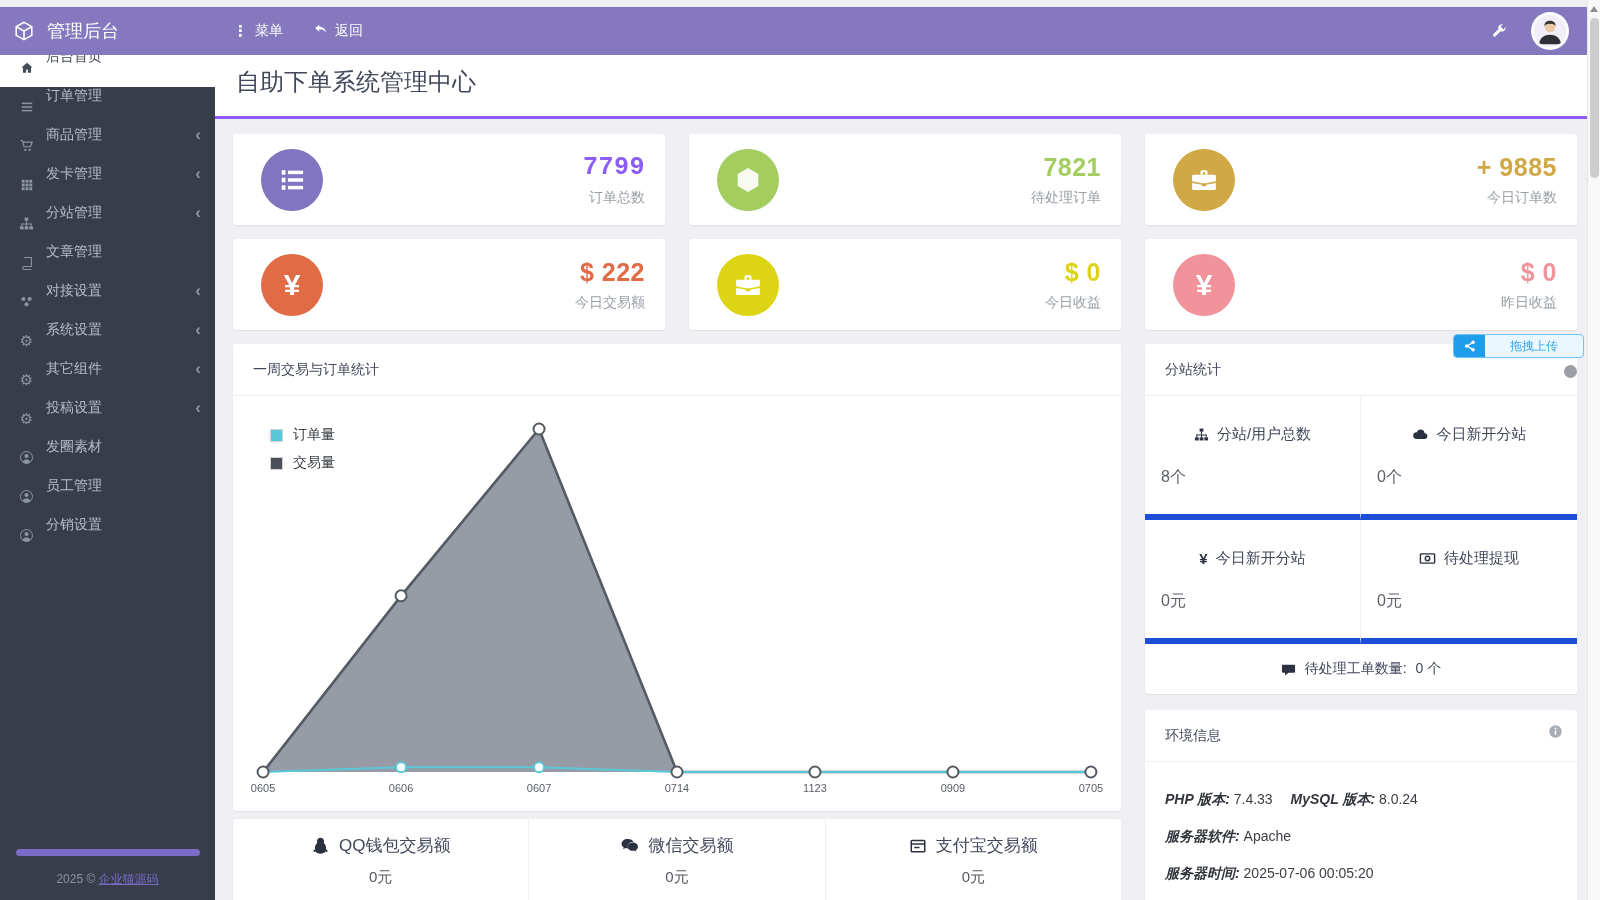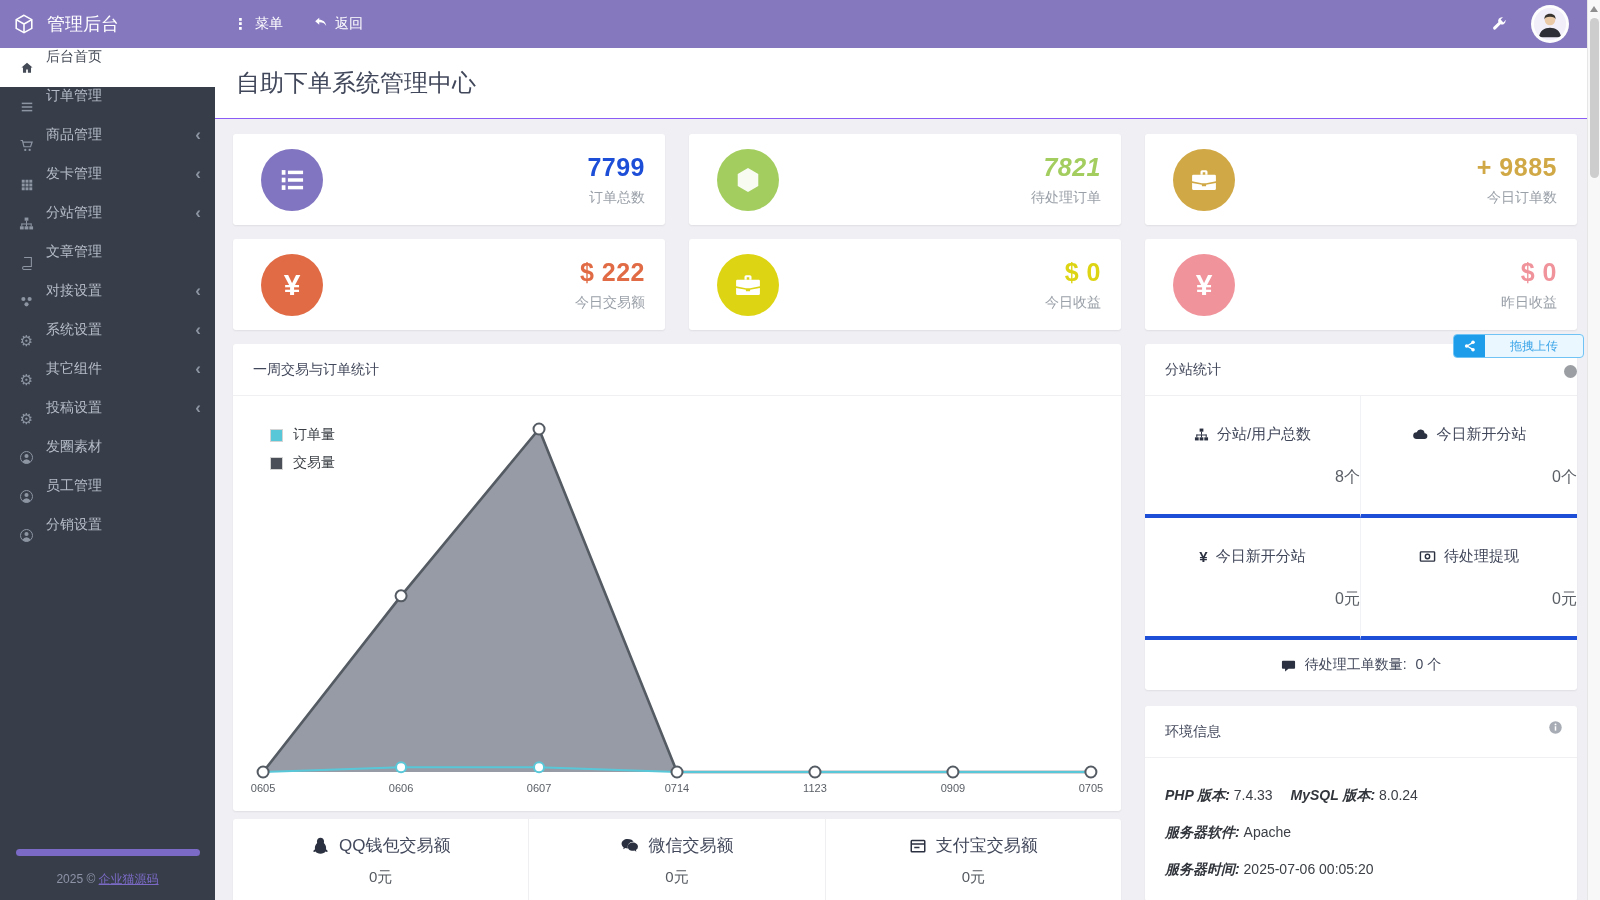--- a/index.html
+++ b/index.html
@@ -1,20 +1,20 @@
 <!DOCTYPE html>
 <html><head>
 <meta charset="utf-8">
 <style>
   * { box-sizing: border-box; margin: 0; padding: 0; }
   html,body { width:1600px; height:900px; overflow:hidden; }
   body { font-family:"Liberation Sans","DejaVu Sans",sans-serif; background:#f0f0f4; position:relative; color:#42485b; }
 
   
-  .header{position:absolute;top:0;left:0;right:13px;height:48px;background:#8678bf;display:flex;align-items:center;color:#fff;z-index:6;}
+  .header{position:absolute;top:7px;left:0;right:13px;height:48px;background:#8678bf;display:flex;align-items:center;color:#fff;z-index:6;}
   .brand{width:215px;display:flex;align-items:center;gap:12px;padding-left:13px;font-size:18px;}
   .brand-icon{display:flex;align-items:center;}
   .hbtn{display:flex;align-items:center;gap:7px;font-size:14px;cursor:pointer;padding:0 4px;}
   .hbtn.menu{margin-left:14px;}
   .hbtn.back{margin-left:22px;}
   .dots{font-size:15px;font-weight:bold;letter-spacing:0;}
   .hright{margin-left:auto;display:flex;align-items:center;gap:24px;padding-right:18px;}
   .wrench{display:flex;cursor:pointer;}
   .avatar{width:38px;height:38px;border-radius:50%;border:3px solid rgba(255,255,255,.85);overflow:hidden;background:#f2eef9;cursor:pointer;}
   .avatar svg{display:block;}
@@ -26,21 +26,21 @@
   .s-label{flex:1;}
   .s-arrow{color:#8d95a3;font-size:17px;line-height:1;font-weight:bold;}
   .side-item.active{background:#ffffff;color:#454b57;}
   .side-item.active .s-icon{color:#454b57;}
   .side-footer{position:absolute;bottom:12px;left:0;right:0;text-align:center;font-size:12px;color:#8e93a6;}
   .side-accent{width:184px;height:7px;border-radius:4px;background:#7b6ac6;margin:0 auto 15px;}
   .side-footer a{color:#7b6ac6;text-decoration:underline;cursor:pointer;}
 
   
   .main{position:absolute;left:215px;top:48px;right:13px;bottom:0;overflow:hidden;}
-  .titlebar{background:#fff;height:71px;display:flex;align-items:center;padding-left:21px;font-size:24px;color:#42485b;border-bottom:1px solid #8b5cf6;}
+  .titlebar{background:#fff;height:71px;display:flex;align-items:center;padding-left:21px;font-size:24px;color:#42485b;border-bottom:3px solid #8b5cf6;}
   .content{padding:15px 10px 0 18px;display:grid;grid-template-columns:1fr 1fr 1fr;gap:14px 24px;}
 
   .stat-card{background:#fff;height:91px;border-radius:3px;box-shadow:0 1px 2px rgba(0,0,0,.07);display:flex;align-items:center;padding:0 20px 0 28px;}
   .stat-circle{width:62px;height:62px;border-radius:50%;color:#fff;display:flex;align-items:center;justify-content:center;font-size:30px;font-weight:bold;flex:none;}
   .stat-right{margin-left:auto;text-align:right;}
   .stat-value{font-size:25px;font-weight:bold;letter-spacing:.5px;}
   .stat-label{font-size:14px;color:#9aa0a8;margin-top:7px;}
 
   .panel{background:#fff;border-radius:3px;box-shadow:0 1px 2px rgba(0,0,0,.07);}
   .panel-head{padding:17px 20px 16px;font-size:14px;color:#42485b;border-bottom:1px solid #f0f0f2;position:relative;}
@@ -54,21 +54,21 @@
 
   .pay-strip{display:flex;height:96px;}
   .pay-col{flex:1;text-align:center;padding-top:15px;border-right:1px solid #efeff2;}
   .pay-col:last-child{border-right:none;}
   .pay-label{font-size:17px;color:#42485b;display:flex;align-items:center;justify-content:center;gap:9px;}
   .pay-label .p-icon{display:flex;color:#2b3140;}
   .pay-value{font-size:15px;color:#555a60;margin-top:11px;}
 
   .right-col{grid-column:3;display:flex;flex-direction:column;gap:16px;}
   .sub-grid{display:grid;grid-template-columns:1fr 1fr;}
-  .sub-cell{padding:29px 0 26px;text-align:right;border-bottom:4px solid #1d4ed8;}
+  .sub-cell{padding:29px 16px 26px;text-align:left;border-bottom:6px solid #1d4ed8;}
   .sub-cell:nth-child(odd){border-right:1px solid #f0f2f5;}
   .sub-label{font-size:15px;color:#42485b;display:flex;justify-content:center;align-items:center;gap:8px;}
   .sub-label .c-icon{display:flex;color:#2b3140;font-weight:bold;}
   .sub-value{margin-top:23px;font-size:16px;color:#5a5f66;}
   .sub-foot{padding:16px 10px;text-align:center;font-size:14px;color:#42485b;display:flex;justify-content:center;align-items:center;gap:9px;}
   .sub-foot .c-icon{display:flex;color:#2b3140;}
 
   .badge{position:absolute;top:-10px;right:-7px;height:24px;display:flex;align-items:center;border-radius:4px;overflow:hidden;border:1px solid #6fc4f5;background:#eaf7ff;cursor:pointer;}
   .badge-icon{width:31px;height:24px;background:#1e9dea;display:flex;align-items:center;justify-content:center;flex:none;}
   .badge-text{padding:0 25px;font-size:12px;color:#3aa4e8;white-space:nowrap;}
@@ -288,31 +288,31 @@
                 <rect x="8.5" y="4" width="13" height="3"></rect>
                 <rect x="8.5" y="10.5" width="13" height="3"></rect>
                 <rect x="8.5" y="17" width="13" height="3"></rect>
                 <rect x="3.2" y="3.5" width="3.2" height="4"></rect>
                 <rect x="3.2" y="10" width="3.2" height="4"></rect>
                 <rect x="3.2" y="16.5" width="3.2" height="4"></rect>
               </g>
             </svg>
           </span>
           <div class="stat-right">
-            <div class="stat-value" style="color: #1d4ed8;">7799</div>
+            <div class="stat-value" style="color: #8b5cf6; font-family: Liberation Mono, monospace;">7799</div>
             <div class="stat-label">订单总数</div>
           </div>
         </div><div class="stat-card">
           <span class="stat-circle" style="background: rgb(163, 206, 95);">
             <svg viewBox="0 0 24 24" width="28" height="28">
               <path d="M12 1.8 20.8 6.9v10.2L12 22.2 3.2 17.1V6.9z" fill="#fff" opacity="0.92"></path>
             </svg>
           </span>
           <div class="stat-right">
-            <div class="stat-value" style="color: rgb(163, 206, 95); font-style: italic;">7821</div>
+            <div class="stat-value" style="color: rgb(163, 206, 95);">7821</div>
             <div class="stat-label">待处理订单</div>
           </div>
         </div><div class="stat-card">
           <span class="stat-circle" style="background: rgb(208, 168, 69);">
             <svg viewBox="0 0 24 24" width="28" height="28">
               <g fill="#fff">
                 <path d="M9 7.5V5a1.4 1.4 0 0 1 1.4-1.4h3.2A1.4 1.4 0 0 1 15 5v2.5h-1.9V5.4h-2.2v2.1z"></path>
                 <path d="M2.8 7.5h18.4a1 1 0 0 1 1 1v4.6l-8.4 1.6h-3.6L1.8 13.1V8.5a1 1 0 0 1 1-1z"></path>
                 <path d="M1.8 14.6l8.4 1.5v1.2h3.6v-1.2l8.4-1.5v4.8a1.2 1.2 0 0 1-1.2 1.2H3a1.2 1.2 0 0 1-1.2-1.2z"></path>
               </g>

